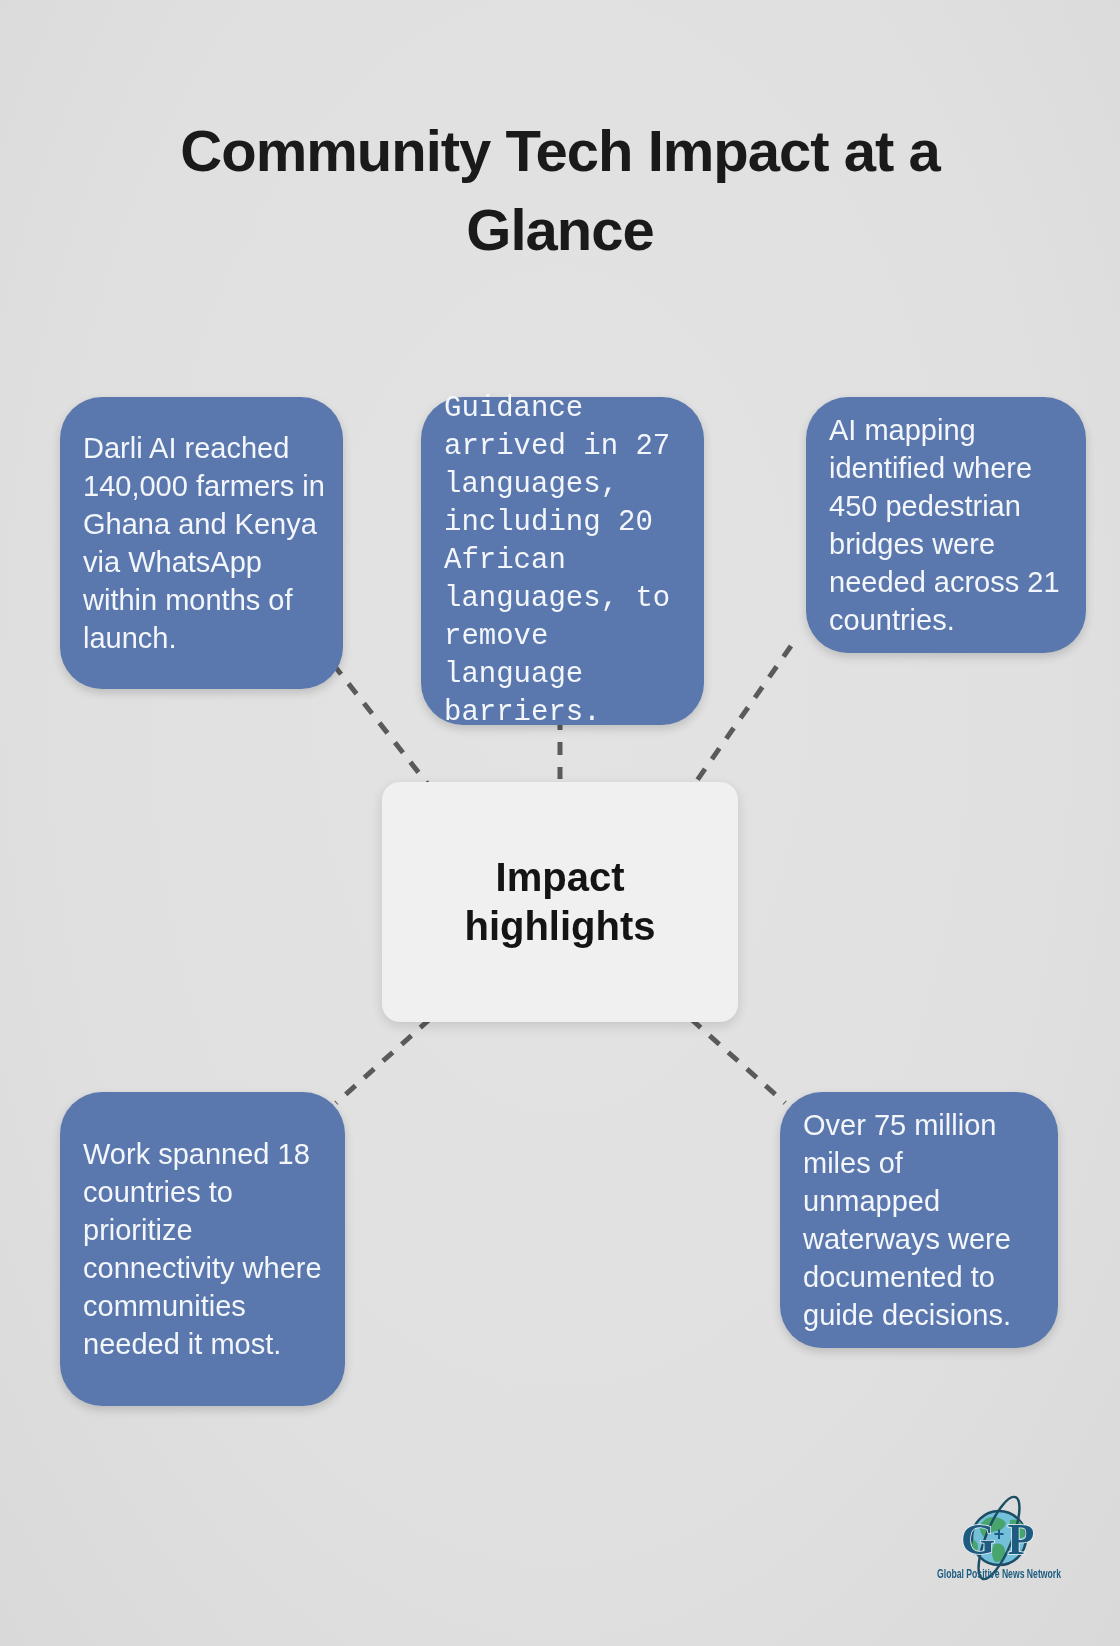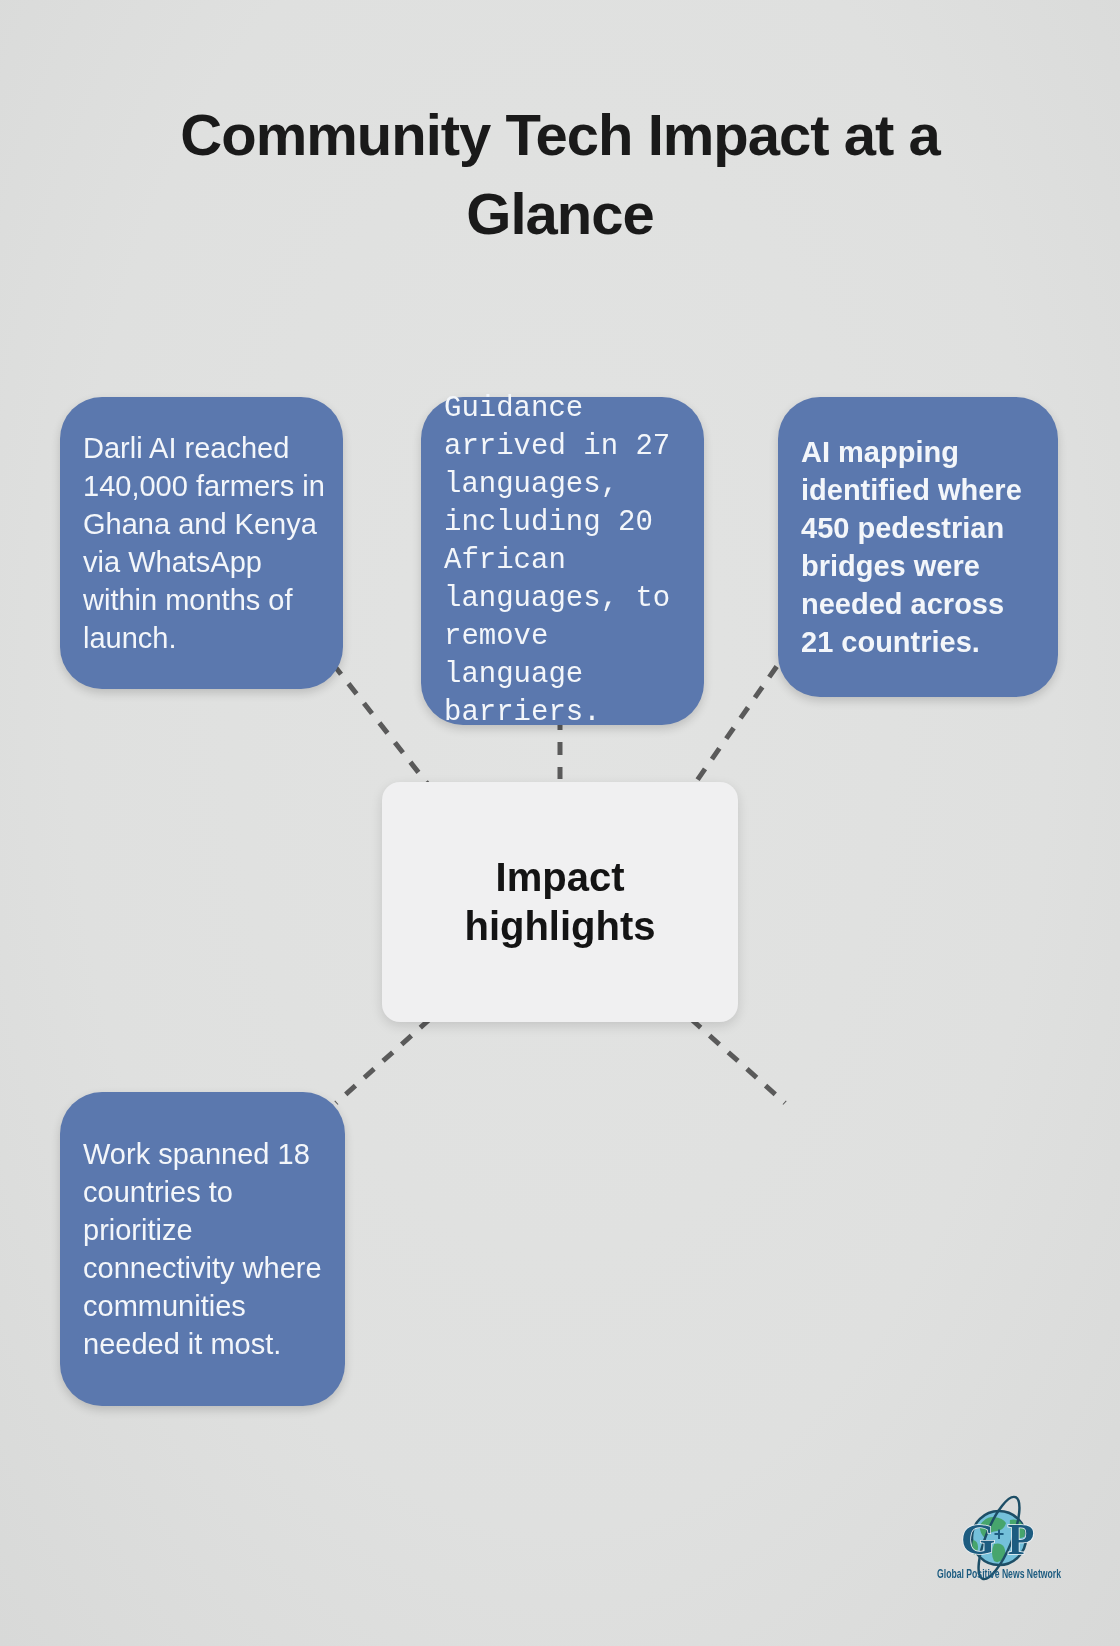--- a/index.html
+++ b/index.html
@@ -10,21 +10,21 @@
   #canvas{
     position:relative;
     width:1120px;height:1646px;
     margin:0 auto;
     overflow:hidden;
     background:radial-gradient(ellipse at 50% 42%, var(--background,#e2e3e2) 0%, #dfe0df 62%, #d8d9d8 100%);
   }
   .title{
     position:absolute;
     top:96px;left:0;right:0;
-    margin:0 auto;
+    margin:16px auto;
     max-width:900px;
     text-align:center;
     font-size:58px;
     line-height:1.36;
     font-weight:800;
     letter-spacing:-1px;
     color:var(--title,#1a1a1a);
   }
   .card{
     position:absolute;
@@ -35,21 +35,21 @@
     font-size:29px;
     line-height:38px;
     display:flex;
     align-items:center;
     box-sizing:border-box;
     padding:14px 18px 14px 23px;
   }
   .card-inner{width:100%;}
   #card-darli-ai   {left:60px;  top:397px; width:283px; height:292px;}
   #card-languages  {left:421px; top:397px; width:283px; height:328px;font-family:Liberation Mono, monospace;}
-  #card-bridges    {left:778px; top:397px; width:280px; height:300px;font-weight:bold;}
+  #card-bridges    {left:806px; top:397px; width:280px; height:256px;}
   #card-connectivity{left:60px; top:1092px; width:285px; height:314px;}
   #card-waterways  {left:780px; top:1092px; width:278px; height:256px;}
   .center-node{
     position:absolute;
     left:382px; top:782px; width:356px; height:240px;
     background:var(--center-bg,#f0f0f1);
     border-radius:18px;
     box-shadow:0 4px 12px rgba(0,0,0,0.13);
     display:flex;align-items:center;justify-content:center;
     text-align:center;
@@ -119,20 +119,23 @@
   </div>
 
   <div class="center-node">
     <span>Impact highlights</span>
   </div>
 
   <div class="card" id="card-connectivity">
     <div class="card-inner">Work spanned 18 countries to prioritize connectivity where communities needed it most.</div>
   </div>
 
+  <div class="card" id="card-waterways">
+    <div class="card-inner">Over 75 million miles of unmapped waterways were documented to guide decisions.</div>
+  </div>
 
   <svg class="logo" viewBox="0 0 210 120" aria-hidden="false">
 
     <g>
       <circle cx="89" cy="60" r="27" fill="var(--globe-ocean,#74c0da)" stroke="var(--globe-outline,#1d4e66)" stroke-width="2.5"></circle>
       <path d="M70,47 q6,-9 14,-8 q9,1 12,6 q-2,7 -9,8 q-9,1 -12,7 q-6,-5 -5,-13 Z" fill="var(--globe-land,#47a56d)"></path>
       <path d="M84,66 q7,-2 10,3 q3,6 -1,12 q-5,5 -9,2 q-4,-8 0,-17 Z" fill="var(--globe-land,#47a56d)"></path>
       <path d="M100,42 q8,-2 13,5 q3,6 1,12 q-6,3 -10,-2 q-5,-7 -4,-15 Z" fill="var(--globe-land,#47a56d)"></path>
       <path d="M63,62 q5,1 5,7 q0,6 -4,8 q-3,-7 -1,-15 Z" fill="var(--globe-land,#47a56d)"></path>
     </g>

